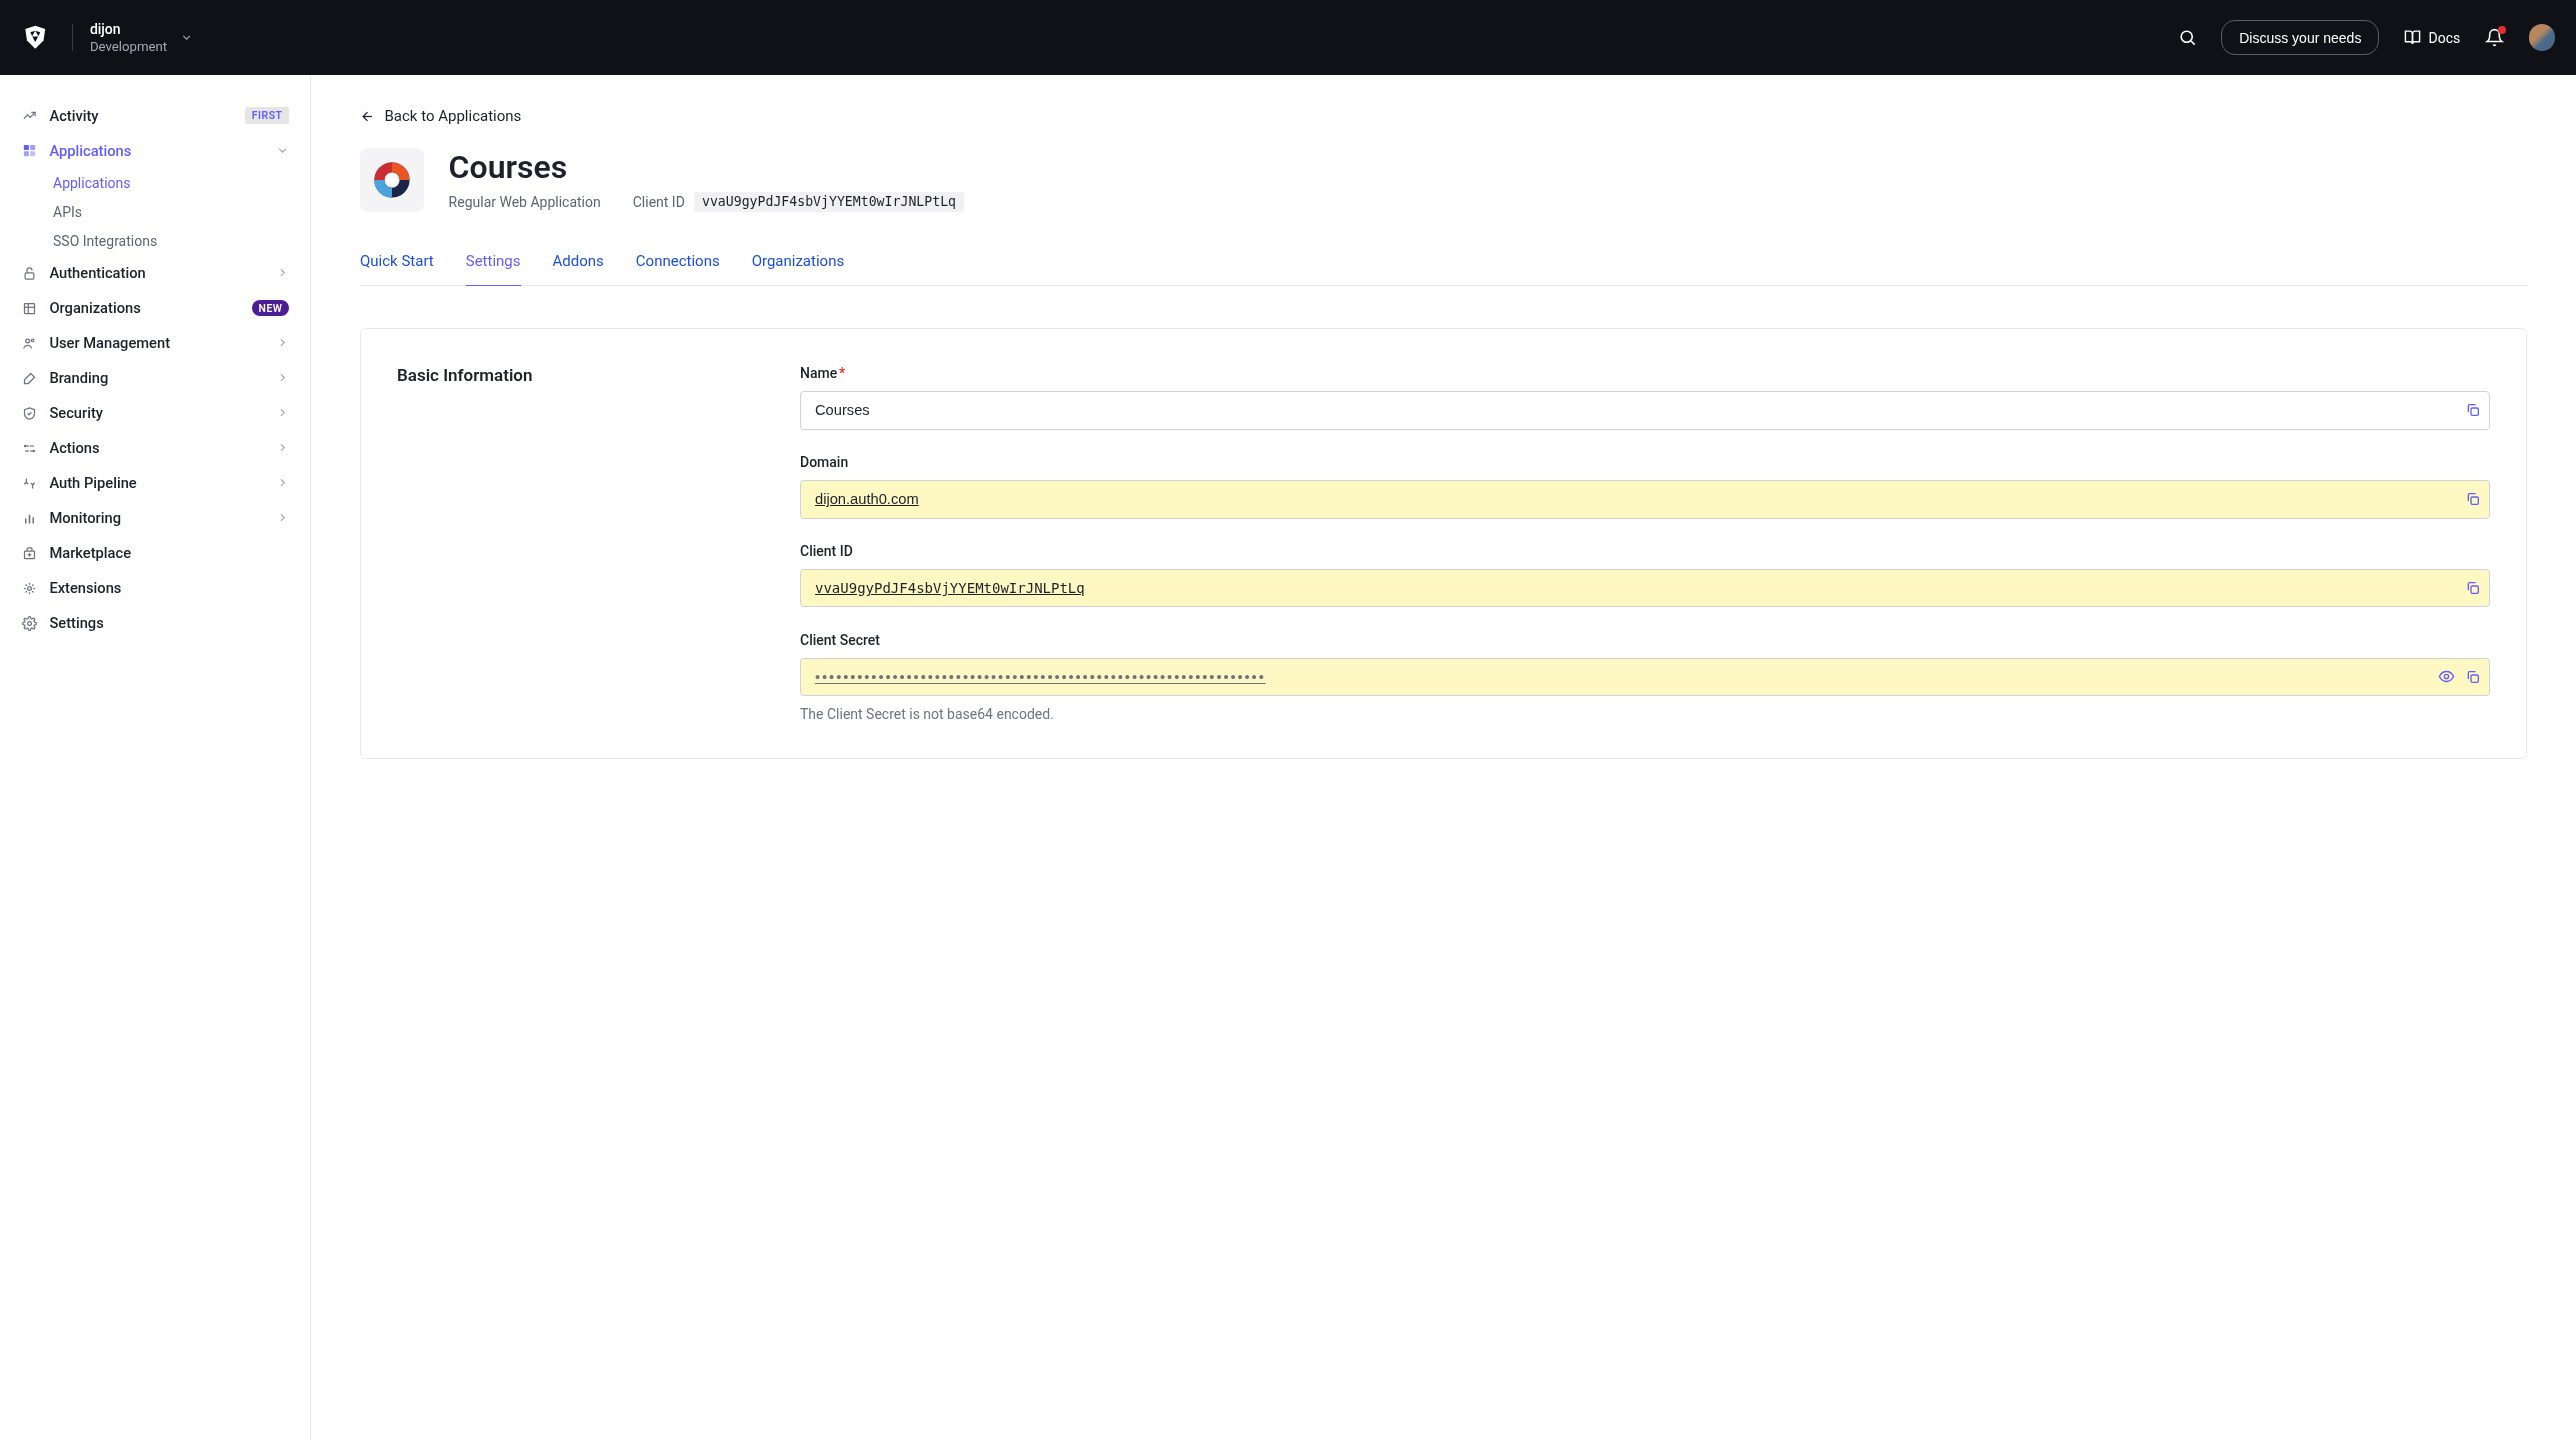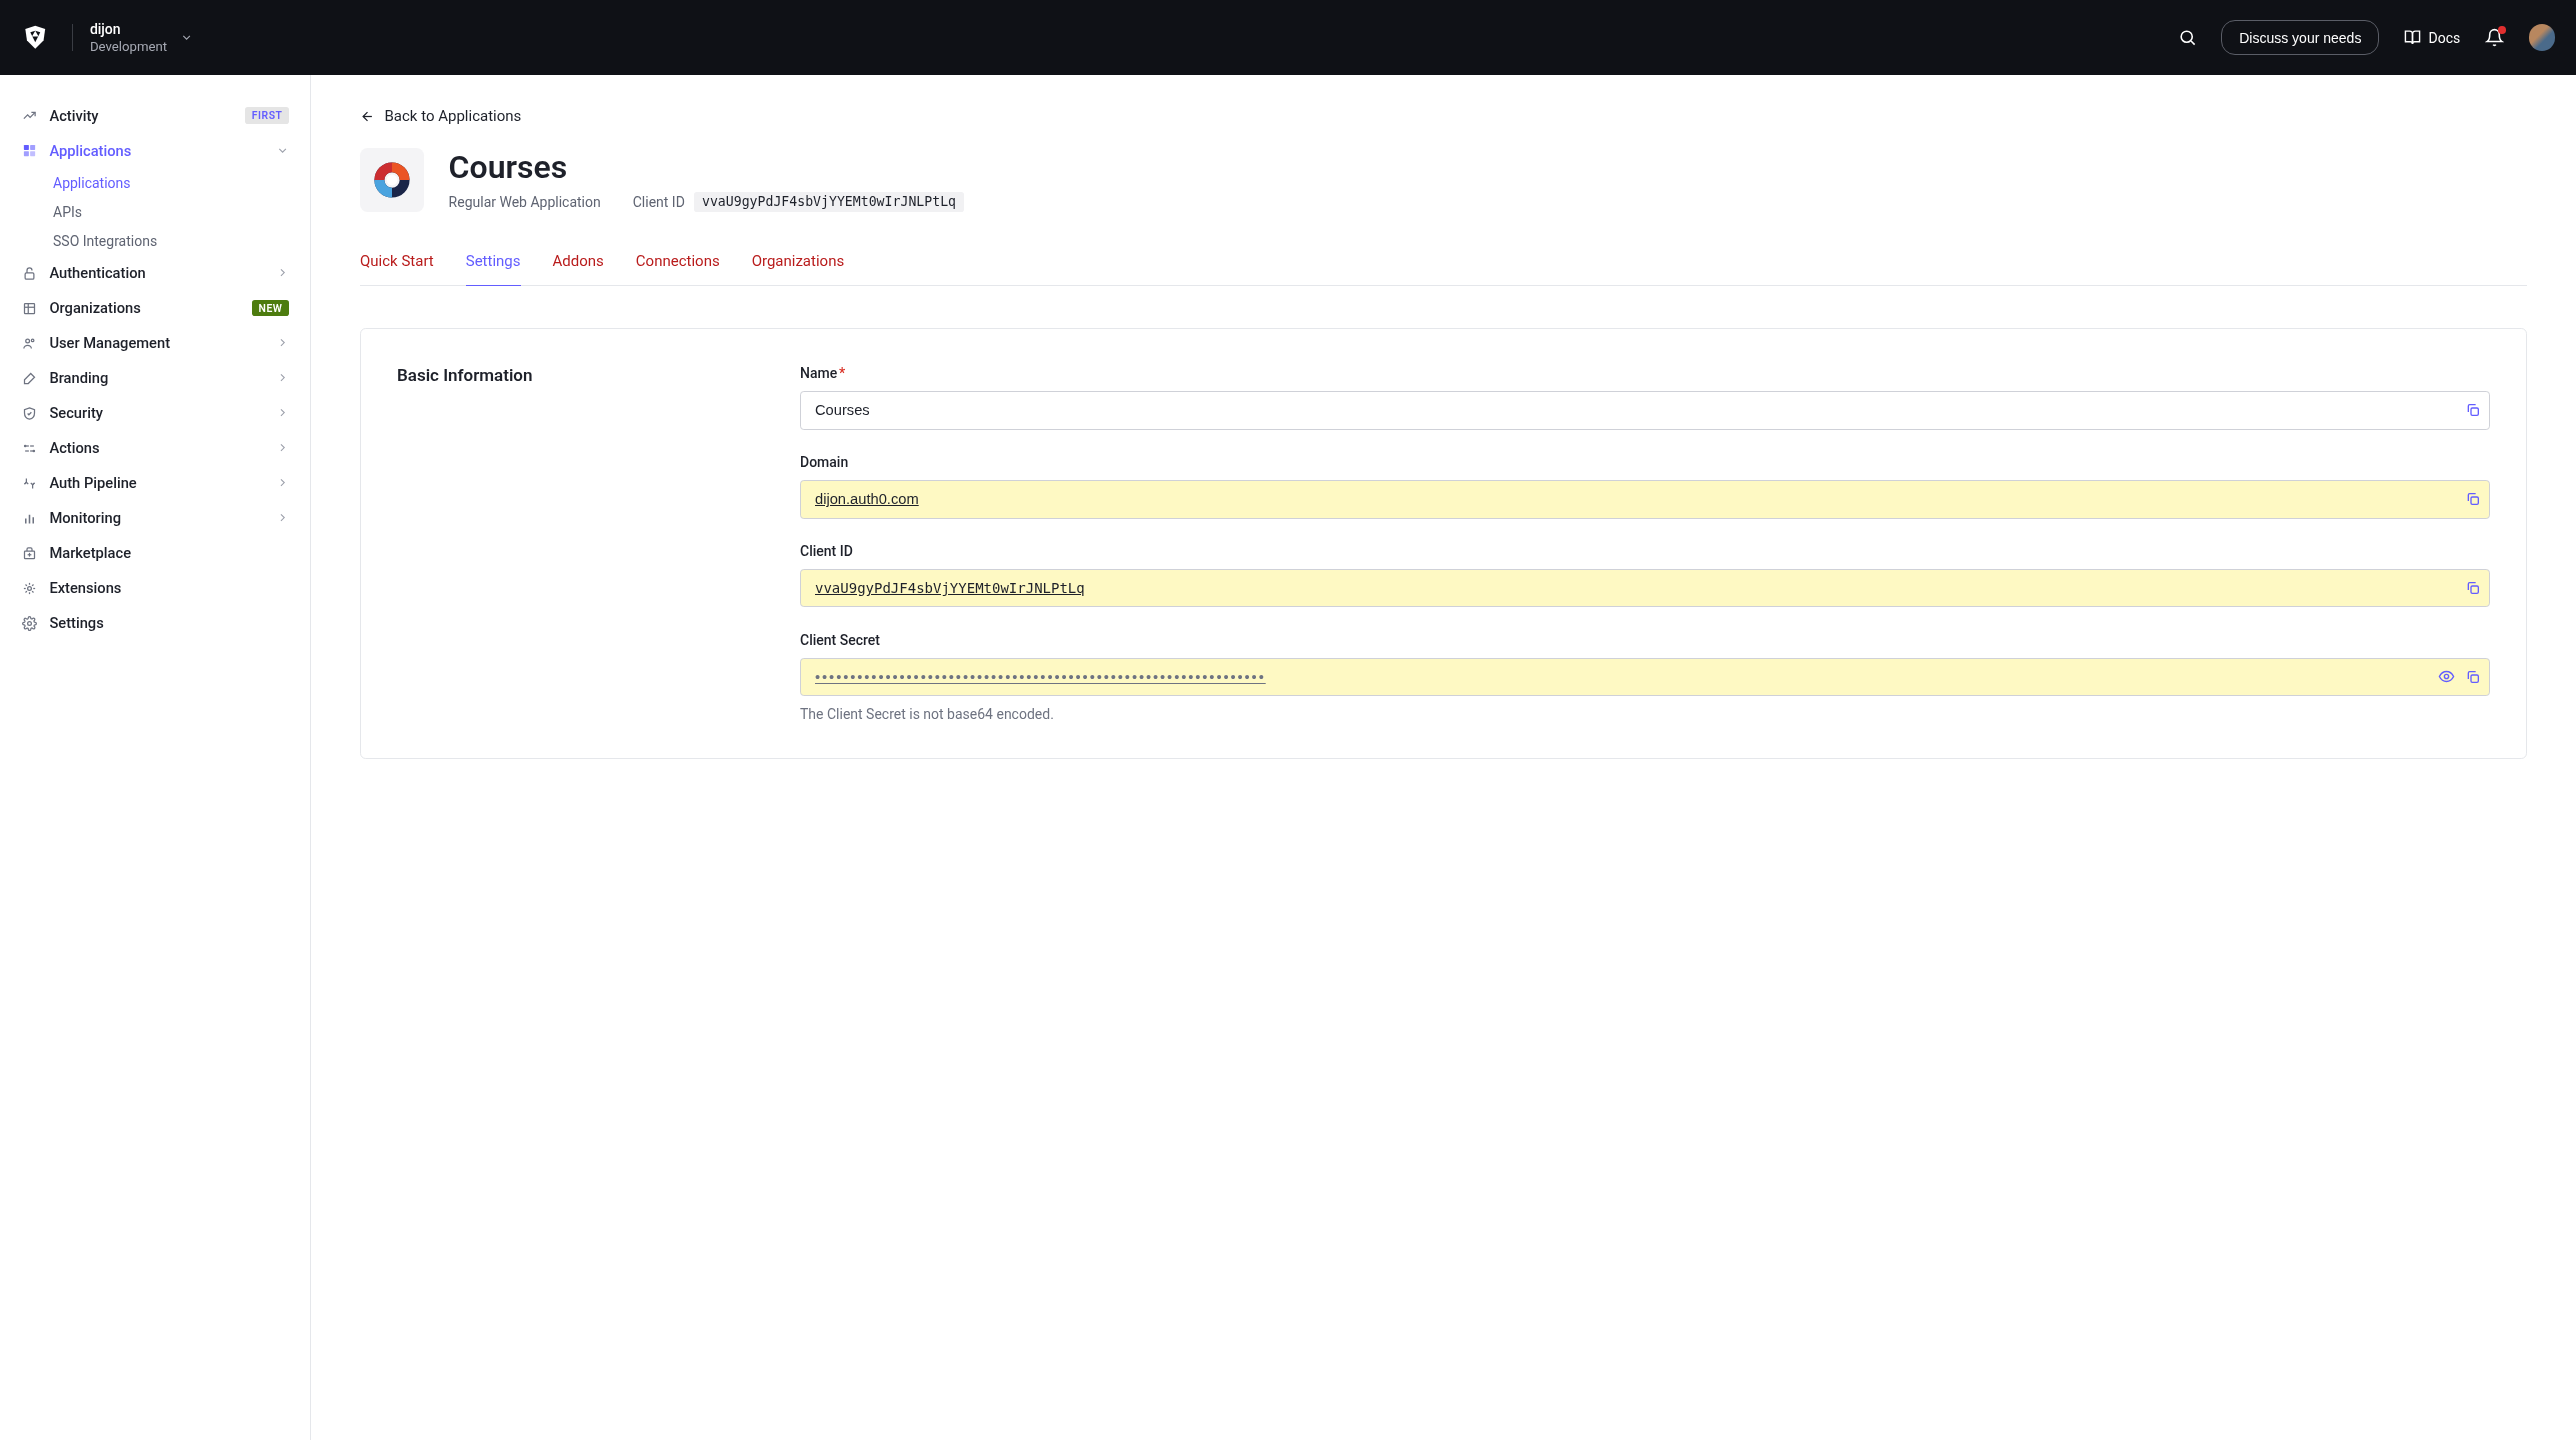--- a/index.html
+++ b/index.html
@@ -162,22 +162,23 @@
       font-weight: 600;
       padding: 1.9px 6.6px;
       border-radius: 2.8px;
       letter-spacing: 0.5px;
     }
     .badge-first {
       background: #e5e5e5;
       color: #635dff;
     }
     .badge-new {
-      background: #4d7c0f;
+      background: #4c1d95;
       color: #fff;
+      border-radius: 8px;
     }
     .sub-item {
       padding: 6.6px 21px 6.6px 53px;
       font-size: 14px;
       color: #5f6472;
       cursor: pointer;
     }
     .sub-item.active {
       color: #635dff;
     }
@@ -246,21 +247,21 @@
     
     .tabs {
       display: flex;
       gap: 32px;
       border-bottom: 0.9px solid #e5e7eb;
       margin-bottom: 42px;
     }
     .tab {
       padding: 0 0 15px 0;
       font-size: 15px;
-      color: #b91c1c;
+      color: #1d4ed8;
       cursor: pointer;
       border-bottom: 1.9px solid transparent;
       margin-bottom: -0.9px;
     }
     .tab.active {
       color: #635dff;
       border-bottom-color: #635dff;
     }
     
     .panel {

